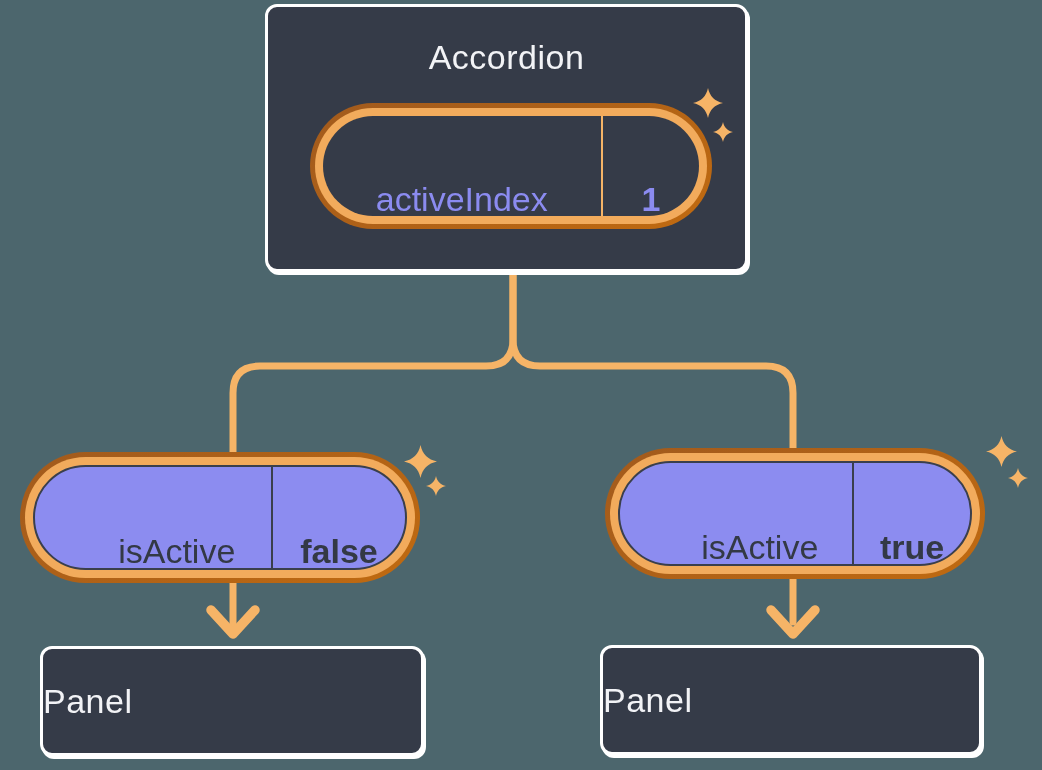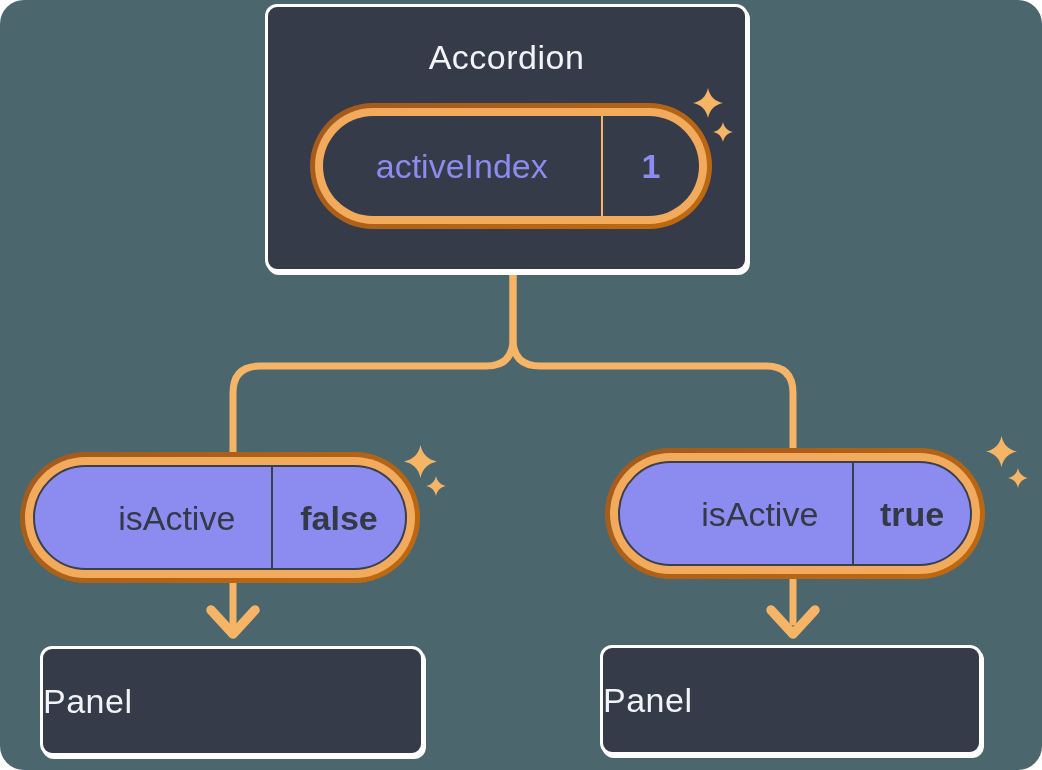--- a/index.html
+++ b/index.html
@@ -14,21 +14,20 @@
     --c-purple-text:#8b8bf0;
     --c-ink-dark:#333945;
     --c-ink-light:#f2f3f6;
     --c-outline-dark:#3a3f4c;
   }
   html,body{margin:0;padding:0;}
   .stage{
     position:relative;width:1042px;height:770px;overflow:hidden;
     background:var(--c-bg);
     font-family:"Liberation Sans", sans-serif;
-    border-radius:24px;
   }
   .connectors{position:absolute;left:0;top:0;width:1042px;height:770px;}
   .line{fill:none;stroke:var(--c-orange-line);stroke-width:7;stroke-linecap:round;stroke-linejoin:round;}
   .arrowhead{fill:none;stroke:var(--c-orange-line);stroke-width:9.5;stroke-linecap:round;stroke-linejoin:round;}
 
   .box{
     position:absolute;box-sizing:border-box;
     background:var(--c-surface-dark);
     border:3px solid var(--c-border-white);
     box-shadow:2px 3px 0 var(--c-border-white);
@@ -39,21 +38,21 @@
     font-size:34px;font-weight:500;line-height:48px;color:var(--c-ink-light);letter-spacing:.5px;
   }
 
   .pill-outer{
     position:absolute;box-sizing:border-box;border-radius:999px;padding:5px;
     background:linear-gradient(150deg,var(--c-orange-deep-a) 0%,var(--c-orange-deep-b) 100%);
   }
   .pill-band{box-sizing:border-box;height:100%;border-radius:999px;padding:8px;background:var(--c-orange-band);}
   .pill-core{
     box-sizing:border-box;height:100%;border-radius:999px;overflow:hidden;
-    display:flex;align-items:center;
+    display:flex;align-items:flex-end;
   }
   .pill-core.dark{background:var(--c-surface-dark);}
   .pill-core.purple{background:var(--c-purple-fill);border:2.5px solid var(--c-outline-dark);}
 
   .state-pill{left:310px;top:103px;width:402px;height:126px;}
   .prop-pill-left{left:20px;top:452px;width:400px;height:131px;}
   .prop-pill-right{left:605px;top:448px;width:380px;height:131px;}
 
   .seg-label{flex:1;text-align:center;font-size:34px;line-height:1;}
   .seg-value{text-align:center;font-size:34px;line-height:1;font-weight:bold;}

